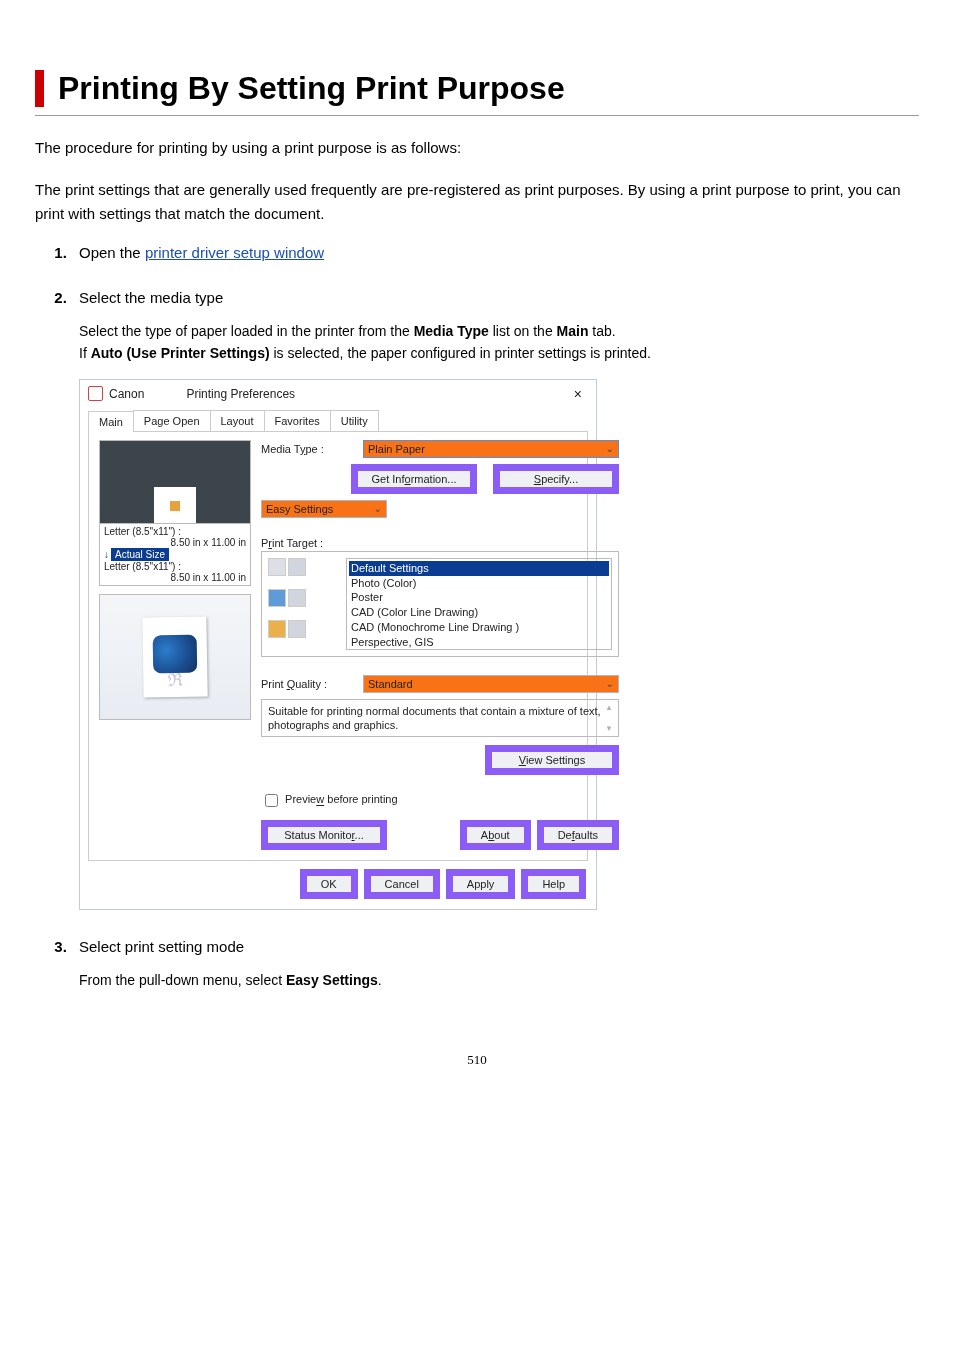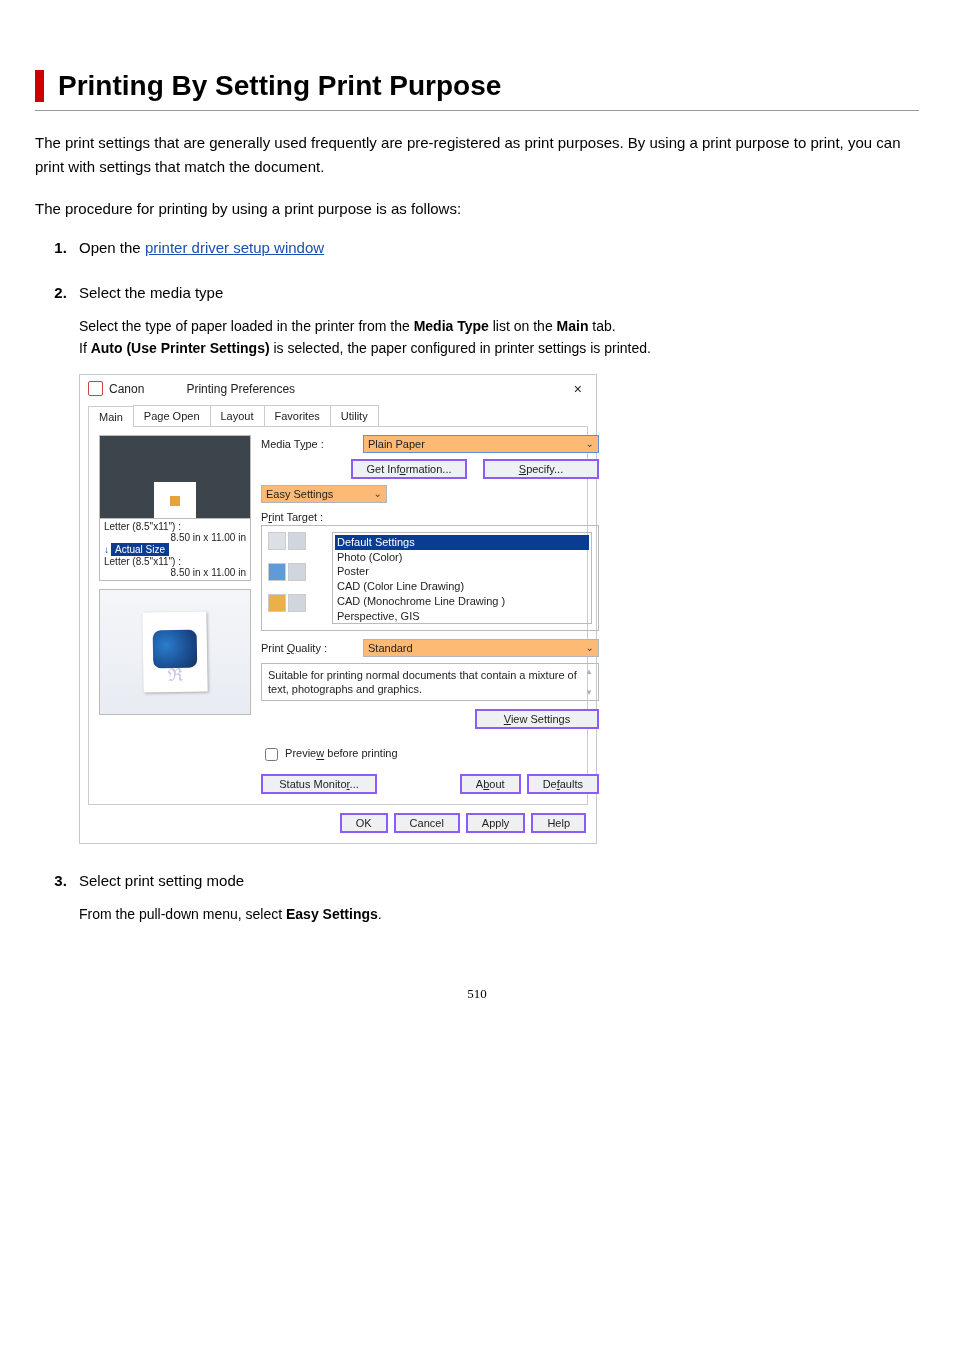--- a/index.html
+++ b/index.html
@@ -17,21 +17,21 @@
   }
   .heading-bar {
     border-top: none;
     border-bottom: 1px solid #999;
     padding-bottom: 8px;
     margin-bottom: 20px;
   }
   .heading-bar h1 {
     border-left: 9px solid #c00;
     padding-left: 14px;
-    font-size: 28px;
+    font-size: 32px;
     font-weight: bold;
     margin: 0;
   }
   .intro {
     line-height: 1.6;
     margin-bottom: 18px;
   }
   ol.steps {
     padding-left: 36px;
     margin: 0;
@@ -198,39 +198,39 @@
   .form-row { display:flex; align-items:center; gap:20px; margin-bottom:6px; }
   .form-row label { width:82px; text-decoration: none; }
   .form-row label u { text-decoration: underline; }
   .combo {
     flex:1;
     border:1px solid #5a8fe0;
     padding:2px 4px;
     display:flex;
     align-items:center;
     justify-content:space-between;
-    background:#fdba74;
+    background:#f97316;
     font-size:11px;
   }
   .combo .chev { font-size:10px; color:#444; }
   .btn {
-    border:2px solid #8b5cf6;
+    border:7px solid #8b5cf6;
     background:#eef0f3;
     padding:2px 10px;
     font-size:11px;
     min-width:92px;
     text-align:center;
   }
   .btn.small { min-width:auto; padding:2px 14px; }
   .target-box {
     border:1px solid #bbb;
     padding:6px;
     display:flex;
-    gap:8px;
-    margin-bottom:8px;
+    gap:22px;
+    margin-bottom:18px;
   }
   .thumbs {
     width:56px;
     display:flex;
     flex-wrap:wrap;
     gap:2px;
   }
   .thumbs span {
     width:16px;height:16px;
     border:1px solid #ccc;
@@ -297,22 +297,22 @@
 </style>
 </head>
 <body>
 
 <div class="page">
 
   <div class="heading-bar">
     <h1>Printing By Setting Print Purpose</h1>
   </div>
 
+  <p class="intro">The procedure for printing by using a print purpose is as follows:</p>
   <p class="intro">The print settings that are generally used frequently are pre-registered as print purposes. By using a print purpose to print, you can print with settings that match the document.</p>
-  <p class="intro">The procedure for printing by using a print purpose is as follows:</p>
 
   <ol class="steps">
     <li>
       <div class="step-title">
         <span>Open the </span><a href="#" class="link">printer driver setup window</a>
       </div>
     </li>
 
     <li>
       <div class="step-title">Select the media type</div>
@@ -369,21 +369,21 @@
             <div class="form-row" style="justify-content:flex-end; gap:16px; padding-left:90px;">
               <div class="btn"><span>Get Inf</span><u>o</u><span>rmation...</span></div>
               <div class="btn"><u>S</u><span>pecify...</span></div>
             </div>
             <div class="form-row" style="padding-left:0;">
               <div class="combo" style="width:116px;flex:none;border-color:#aeb6c2;">
                 <span>Easy Settings</span>
                 <span class="chev">⌄</span>
               </div>
             </div>
-            <div style="margin:8px 0 2px;">P<u>r</u>int Target :</div>
+            <div style="margin:19px 0 2px;">P<u>r</u>int Target :</div>
             <div class="target-box">
               <div class="thumbs">
                 <span></span>
                   <span></span>
                   <span></span>
                 <span></span>
                   <span></span>
                   <span></span>
               </div>
               <div class="target-list">

